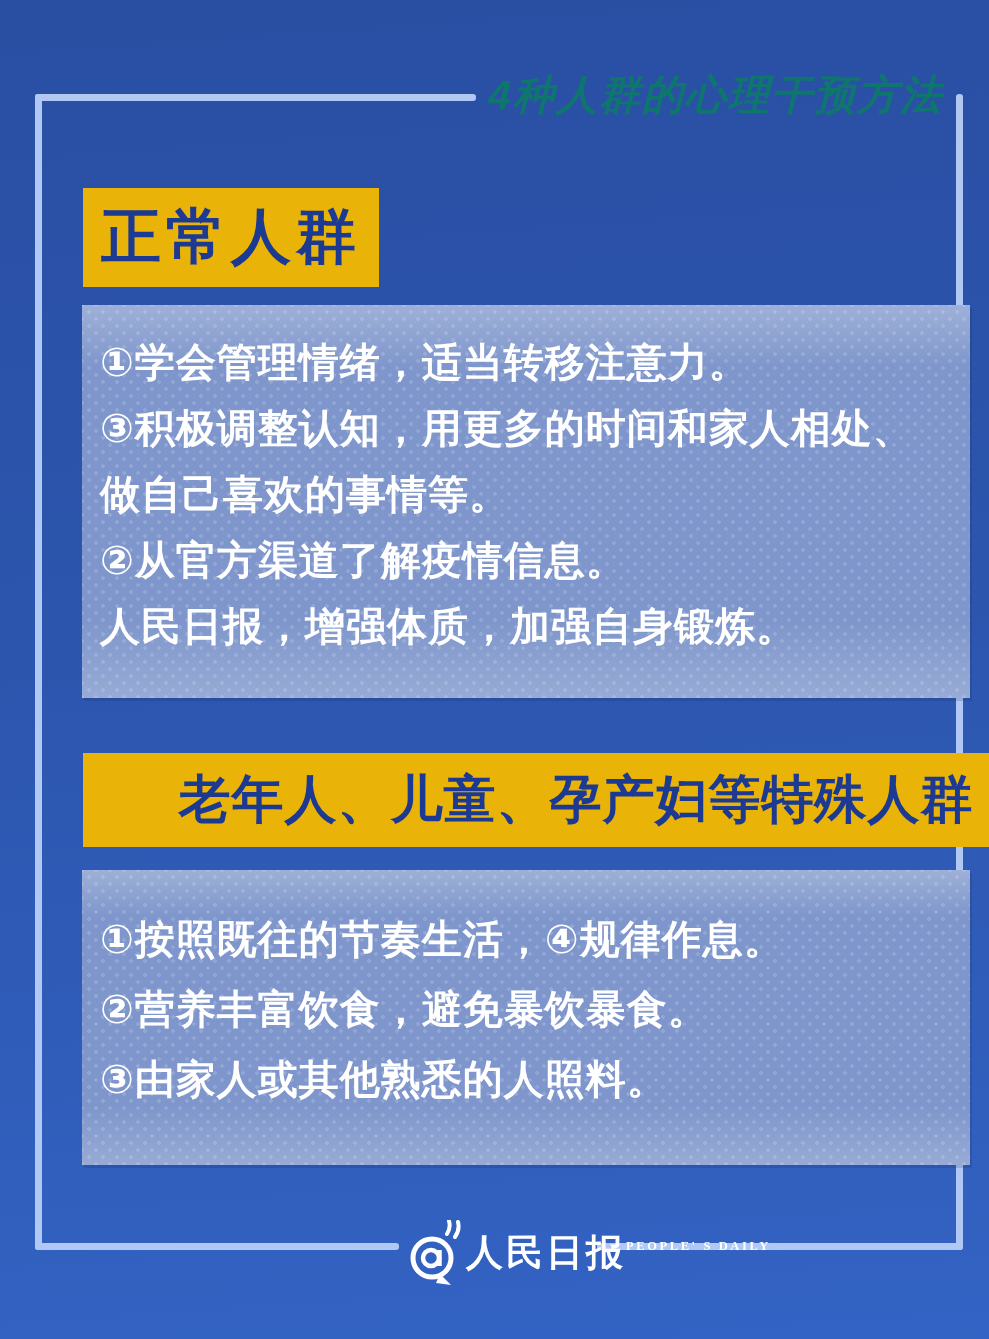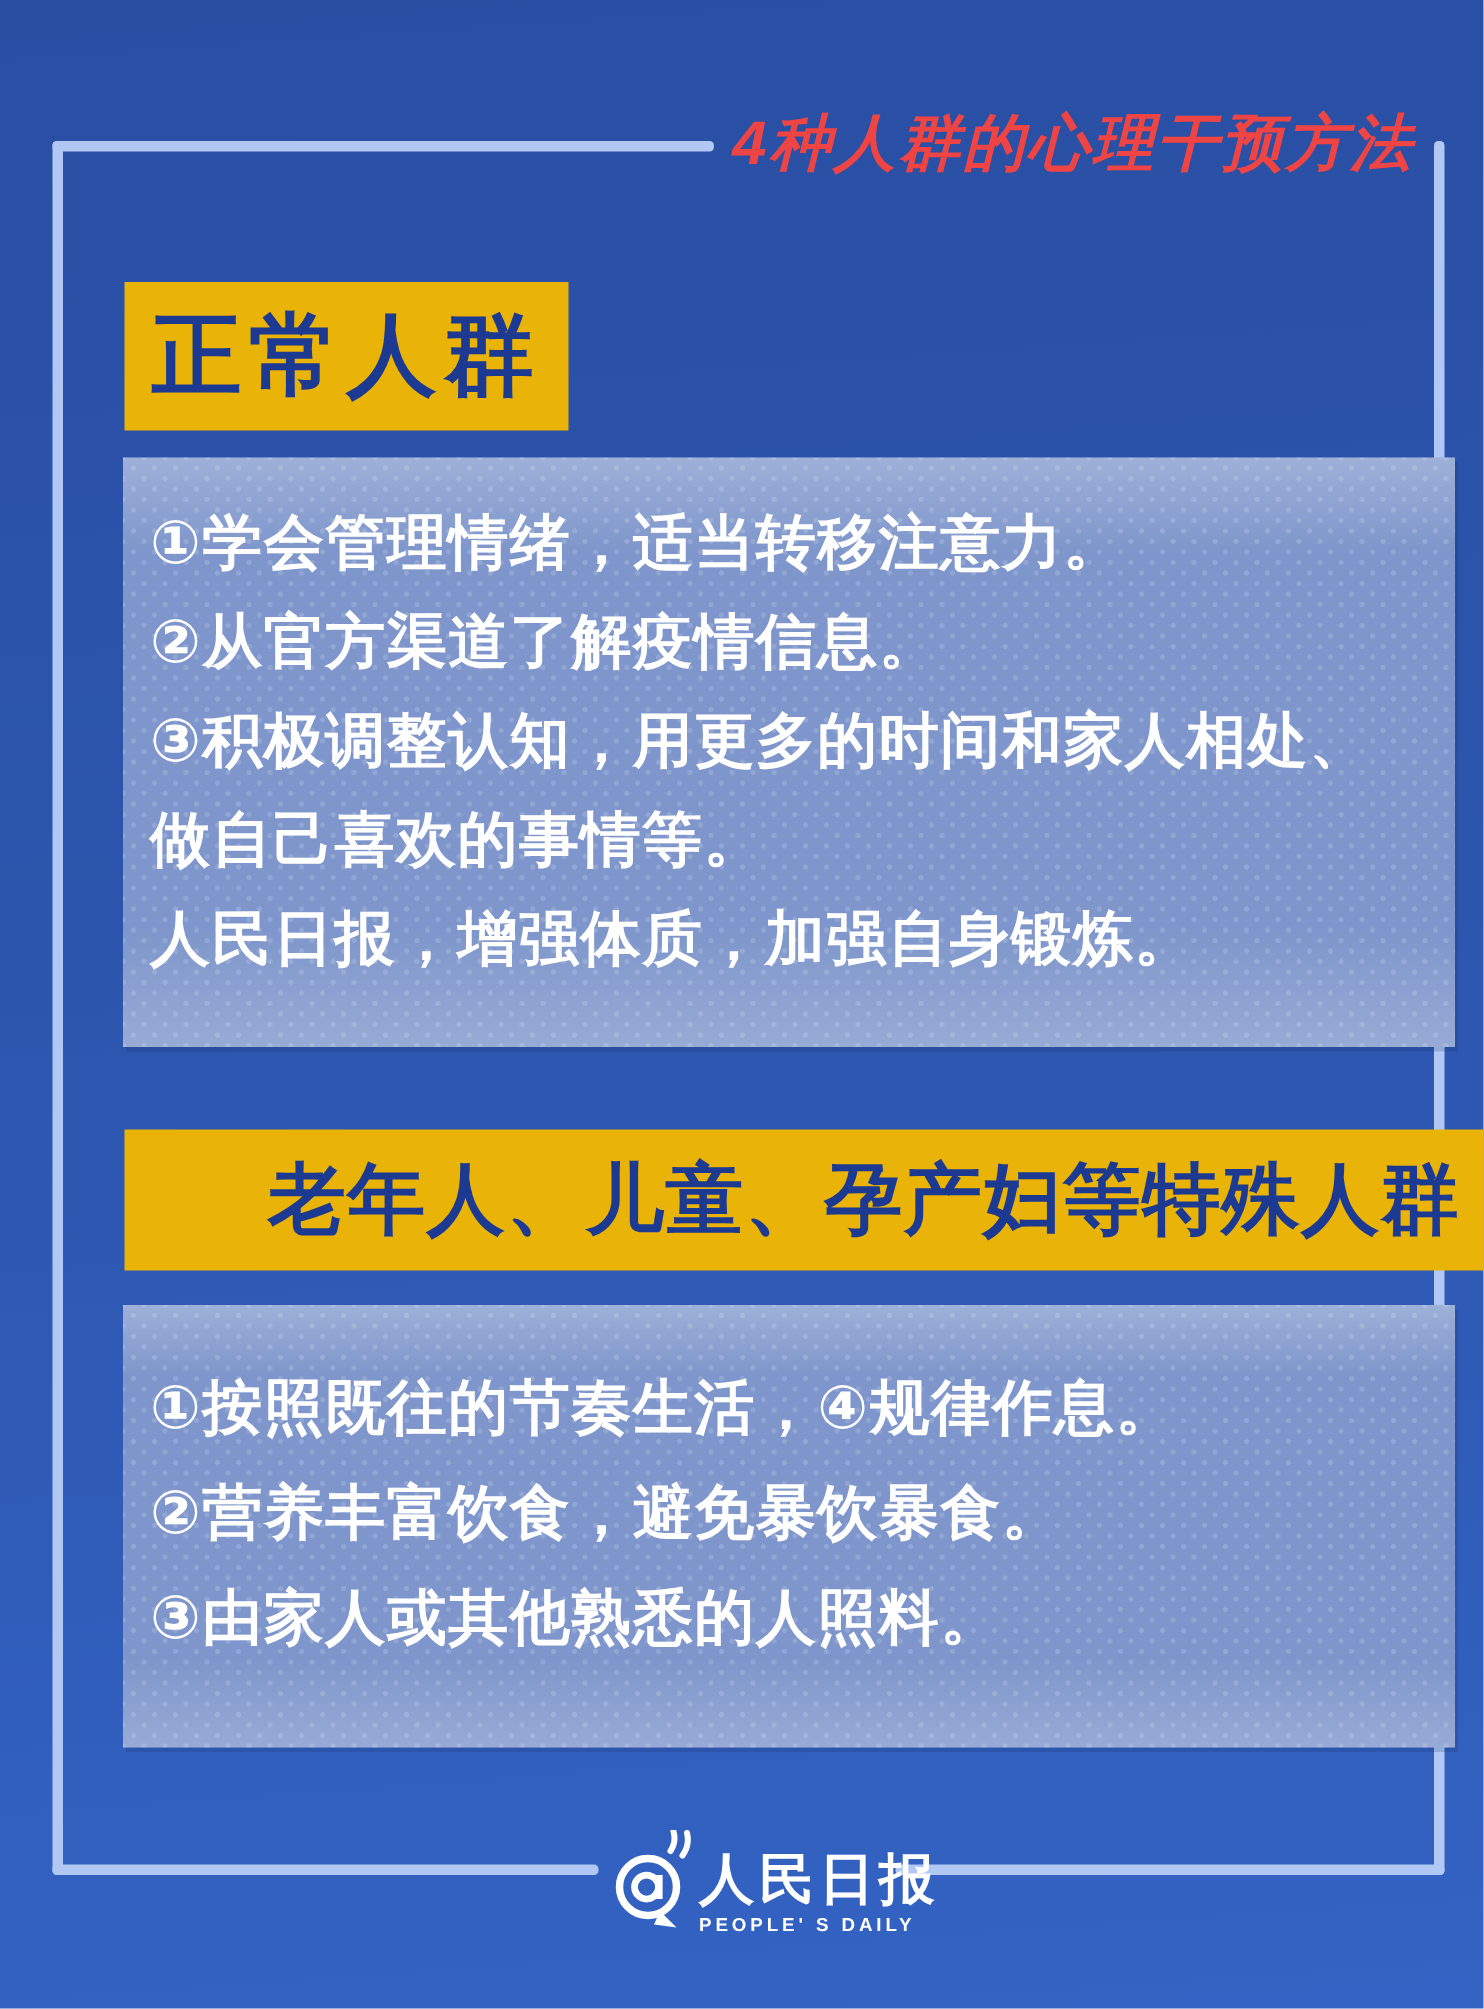--- a/index.html
+++ b/index.html
@@ -15,21 +15,21 @@
   .frame-seg { position:absolute; background:#b0c8f3; border-radius:3px; }
   .frame-top    { left:35px;  top:94px;   width:441px; height:7px; }
   .frame-left   { left:35px;  top:94px;   width:7px;   height:1156px; }
   .frame-right  { left:956px; top:94px;   width:7px;   height:1156px; }
   .frame-bottom-left  { left:35px;  top:1243px; width:364px; height:7px; }
   .frame-bottom-right { left:597px; top:1243px; width:366px; height:7px; }
 
   .header-title {
     position:absolute;
     top:68px; right:46px;
-    color:#ef4444;
+    color:#0f766e;
     font-size:41px;
     font-weight:bold;
     font-style:italic;
     letter-spacing:2px;
     white-space:nowrap;
   }
 
   .badge {
     position:absolute;
     background:#eab308;
@@ -64,40 +64,40 @@
   .list-item { letter-spacing:1px; }
 
   .footer-logo {
     position:absolute;
     left:409px; top:1216px;
     display:flex;
     align-items:flex-start;
     color:#ffffff;
   }
   .logo-icon-wrap { width:52px; height:66px; margin-top:4px; }
-  .logo-texts { display:flex; flex-direction:column; margin:18px 0 0 5px; }
+  .logo-texts { display:flex; flex-direction:row; margin:18px 0 0 5px;font-family:Liberation Serif, serif; }
   .logo-cn { font-size:37px; font-weight:bold; letter-spacing:3px; line-height:1; white-space:nowrap; }
   .logo-en { font-size:12.5px; font-weight:bold; letter-spacing:2.6px; margin-top:5px; white-space:nowrap; }
 </style>
 </head>
 <body>
 
 <div class="frame-seg frame-top"></div>
 <div class="frame-seg frame-left"></div>
 <div class="frame-seg frame-right"></div>
 <div class="frame-seg frame-bottom-left"></div>
 <div class="frame-seg frame-bottom-right"></div>
 
 <div class="header-title">4种人群的心理干预方法</div>
 
 <div class="badge badge-1">正常人群</div>
 <div class="panel panel-1">
   <div class="list-item">①学会管理情绪，适当转移注意力。</div>
+  <div class="list-item">③积极调整认知，用更多的时间和家人相处、做自己喜欢的事情等。</div>
   <div class="list-item">②从官方渠道了解疫情信息。</div>
-  <div class="list-item">③积极调整认知，用更多的时间和家人相处、做自己喜欢的事情等。</div>
   <div class="list-item">人民日报，增强体质，加强自身锻炼。</div>
 </div>
 
 <div class="badge badge-2">老年人、儿童、孕产妇等特殊人群</div>
 <div class="panel panel-2">
   <div class="list-item">①按照既往的节奏生活，④规律作息。</div>
   <div class="list-item">②营养丰富饮食，避免暴饮暴食。</div>
   <div class="list-item">③由家人或其他熟悉的人照料。</div>
 </div>
 

